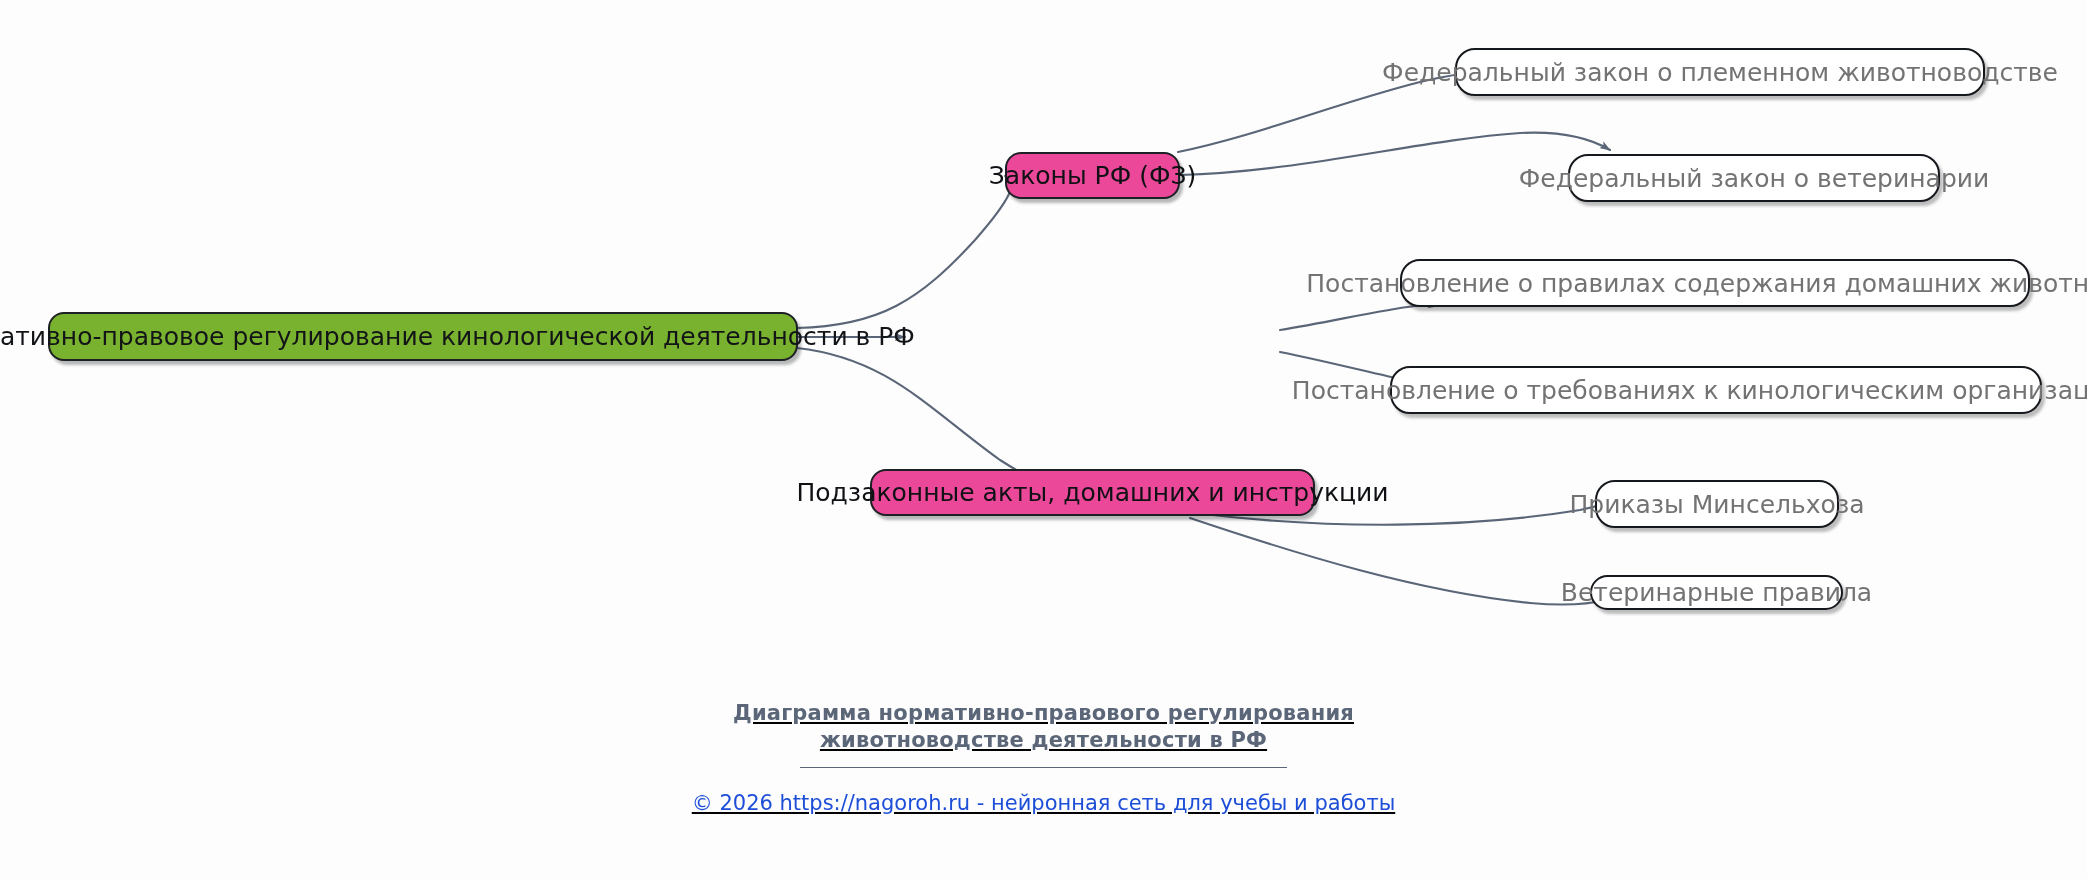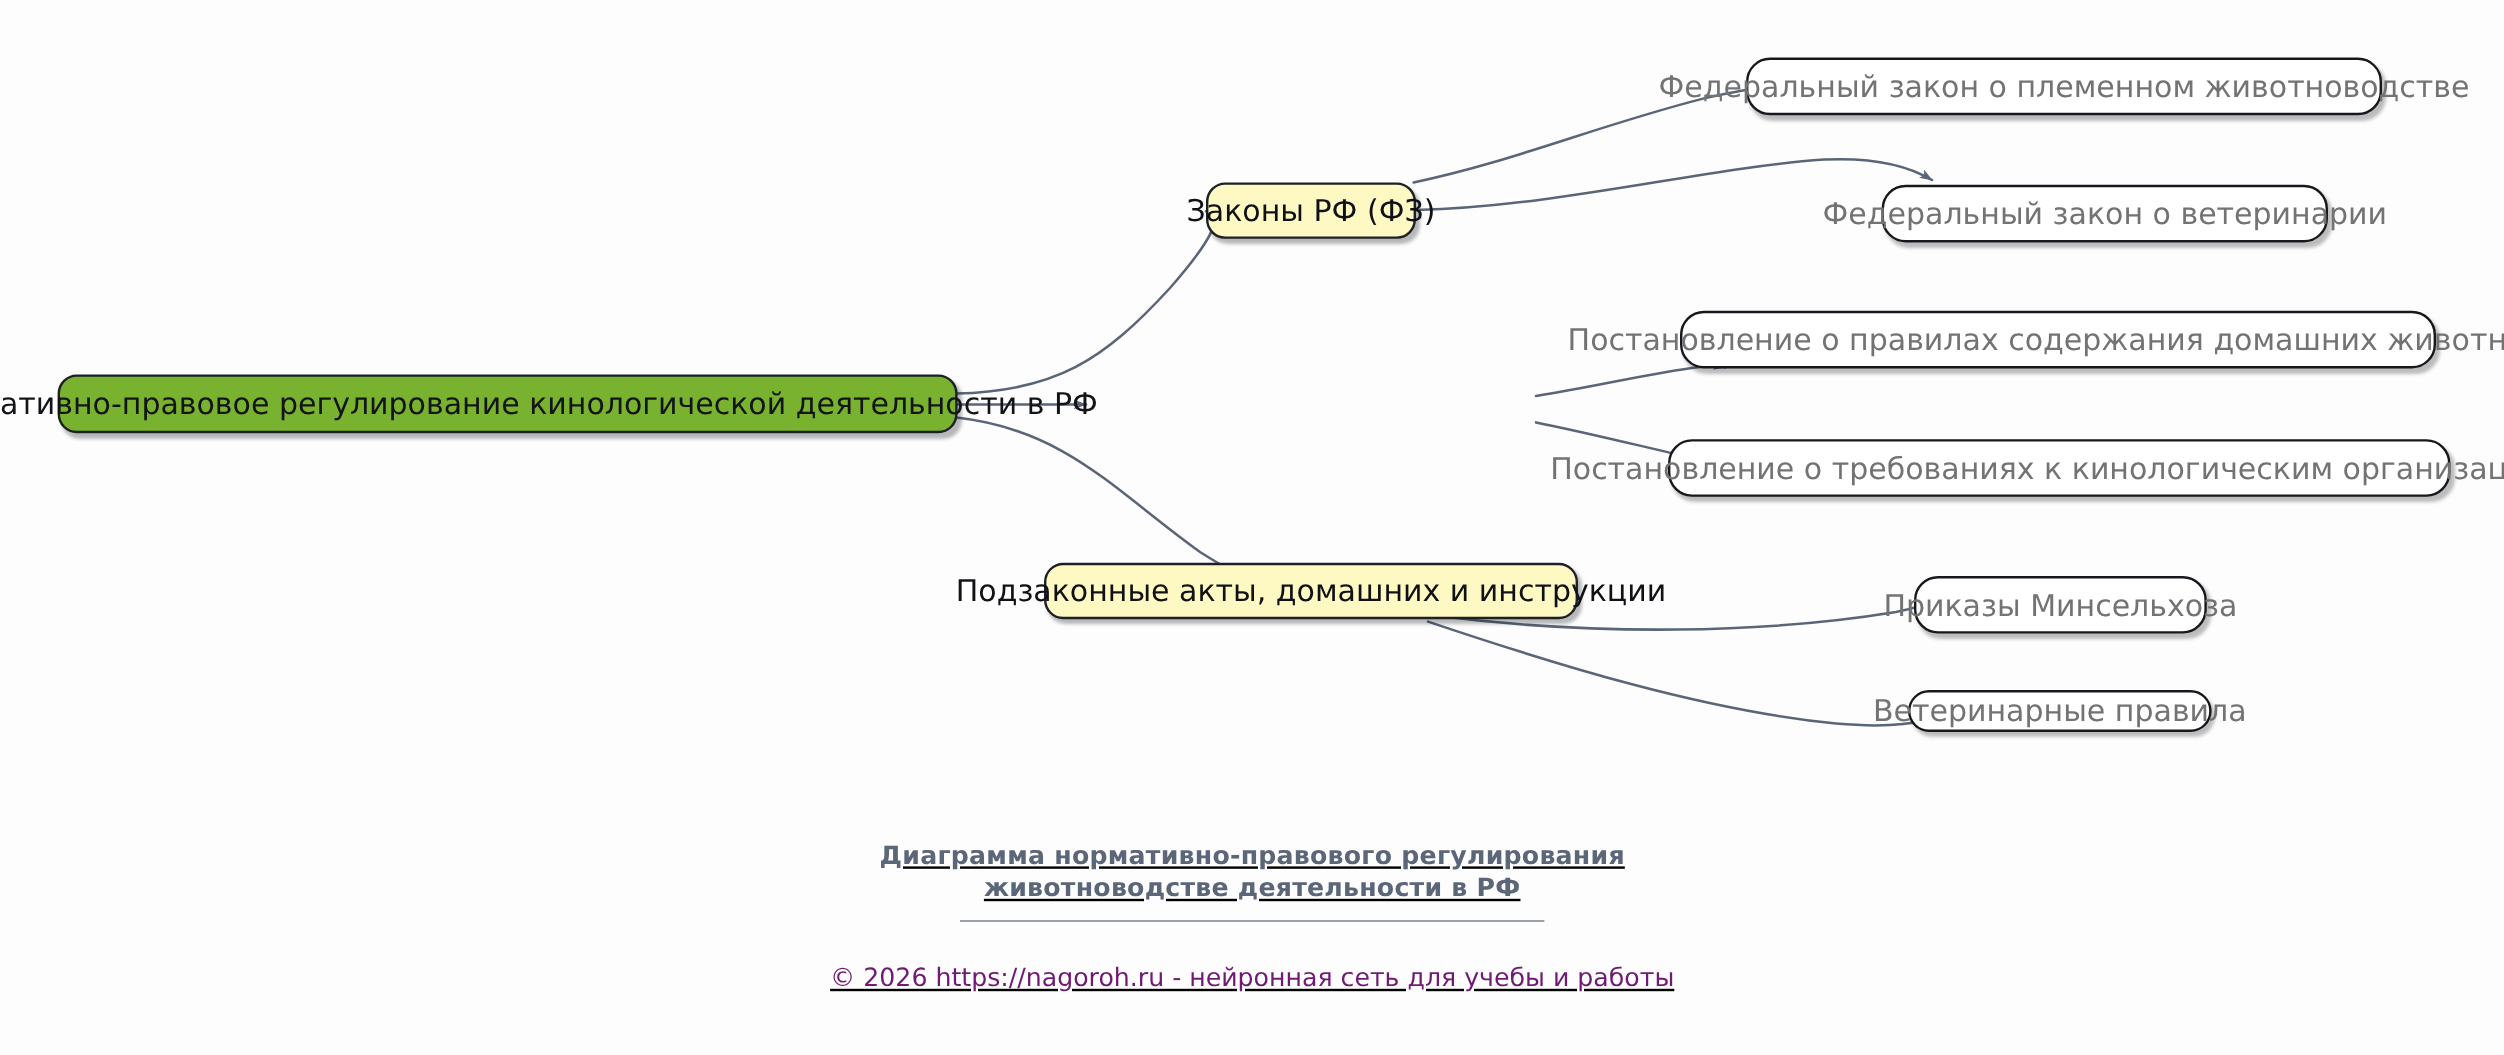--- a/index.html
+++ b/index.html
@@ -54,21 +54,21 @@
     background: #79b22e;
     border: 2.2px solid #1d2024;
     color: #121417;
     font-size: 25px;
     padding: 0 22px;
     box-shadow: 3px 4px 3px rgba(20, 22, 26, 0.30);
   }
 
   
   .node.branch {
-    background: #fef9c3;
+    background: #ec4899;
     border: 2.2px solid #1d2024;
     color: #0f1114;
     font-size: 25px;
     padding: 0 22px;
     box-shadow: 3px 4px 3px rgba(20, 22, 26, 0.30);
   }
 
   
   .node.leaf {
     background: #ffffff;
@@ -96,22 +96,22 @@
     line-height: 1.28;
     letter-spacing: 0.2px;
   }
   .caption-rule {
     width: 487px;
     height: 0;
     margin: 13px auto 0 auto;
     border-top: 1.6px solid #5b6678;
   }
   .caption-footer {
-    margin-top: 34px;
-    color: #701a75;
+    margin-top: 22px;
+    color: #1d4ed8;
     font-size: 21px;
     line-height: 1.3;
   }
 </style>
 </head>
 <body>
 
 <div id="diagram-canvas">
 
   <svg id="edge-layer" viewBox="0 0 2087 879">

